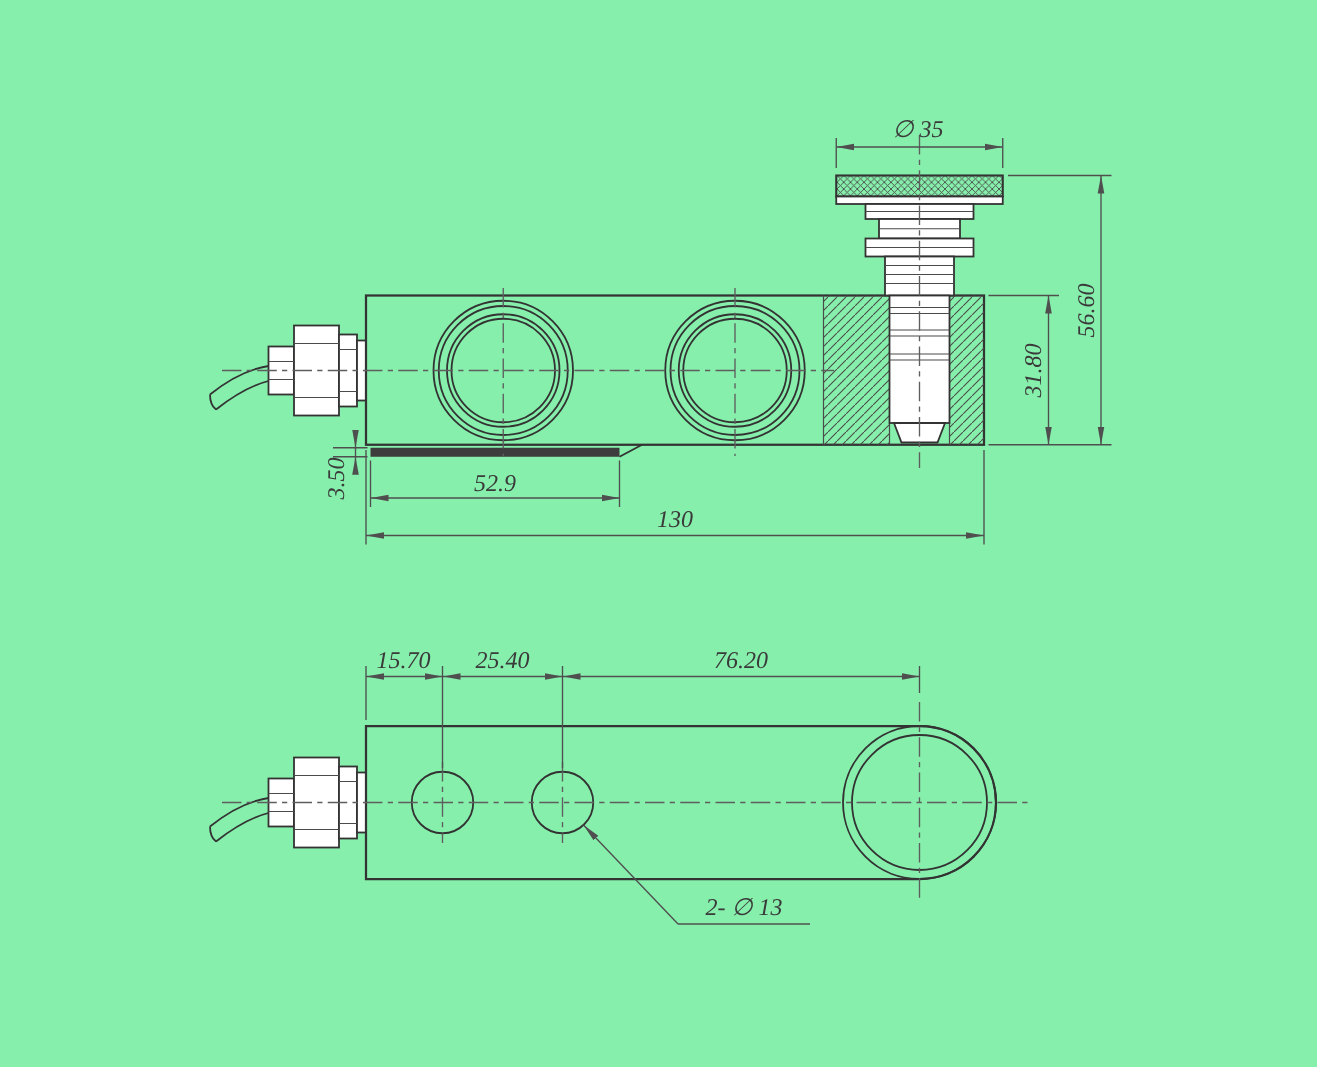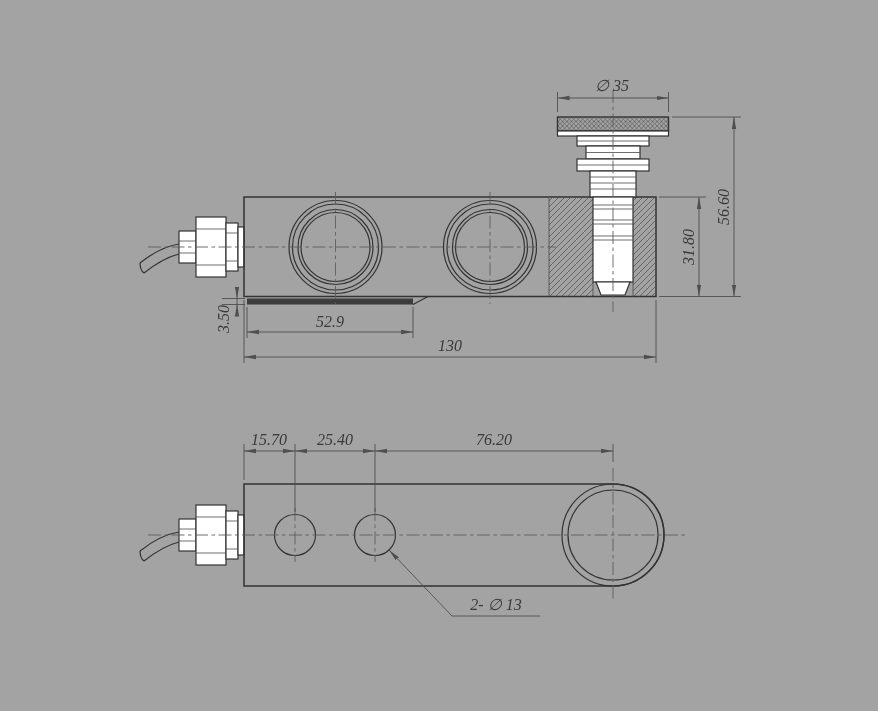--- a/index.html
+++ b/index.html
@@ -1,16 +1,16 @@
 <!DOCTYPE html>
 <html><head>
 <meta charset="utf-8">
 <style>
   html,body{margin:0;padding:0;background:#fff;}
-  .stage{position:relative;width:878px;height:711px;background:#a3a3a3;overflow:hidden;}
+  .stage{position:relative;width:878px;height:711px;background:#86efac;overflow:hidden;}
   svg{display:block;}
   .obj{stroke:#333;stroke-width:1.5;fill:none;stroke-linejoin:miter;}
   .obj2{stroke:#333;stroke-width:1.2;fill:none;}
   .objw{stroke:#333;stroke-width:1.2;fill:#fff;}
   .thin{stroke:#4a4a4a;stroke-width:.8;fill:none;}
   .cl{stroke:#5e5e5e;stroke-width:.9;fill:none;stroke-dasharray:13 3.5 3.5 3.5;}
   .dim{stroke:#4f4f4f;stroke-width:.9;fill:none;}
   .dimtxt{font-family:"Liberation Serif","DejaVu Serif",serif;font-style:italic;font-size:16px;fill:#3a3a3a;text-anchor:middle;}
   .arrfill{fill:#4f4f4f;}
 </style>

